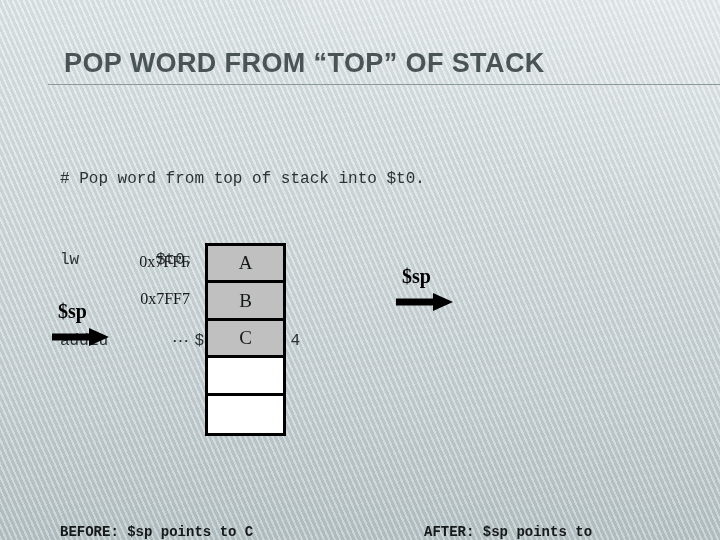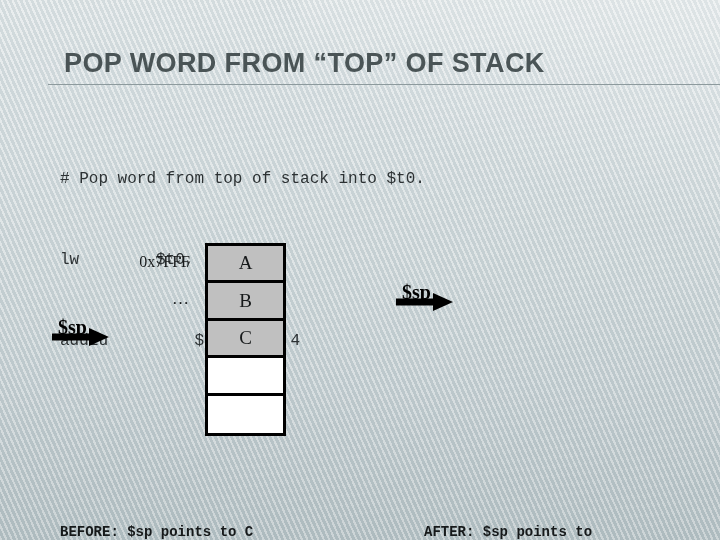--- a/index.html
+++ b/index.html
@@ -140,21 +140,21 @@
     position: absolute;
     width: 66px;
     height: 46px;
   }
   #sp-before { left: 48px; top: 300px; }
   #sp-after  { left: 392px; top: 265px; }
 
   .sp-label {
     position: absolute;
     left: 10px;
-    top: 16px;
+    top: 0px;
     font-family: "Liberation Serif", serif;
     font-weight: bold;
     font-size: 20px;
     color: #000;
     white-space: nowrap;
   }
   .sp-arrow {
     position: absolute;
     left: 4px;
     top: 28px;
@@ -186,20 +186,21 @@
   <div id="code">
     <div># Pop word from top of stack into $t0.</div>
     <div>lw        $t0, ($sp)</div>
     <div>addiu         $sp, $sp, 4</div>
   </div>
 
   <div class="diagram" id="diagram-before">
 
     <div class="addr-col">
       <div class="addr">0x7FFF</div>
+      <div class="addr">0x7FF7</div>
       <div class="addr ellipsis">…</div>
     </div>
 
     <div class="cells">
       <div class="cell filled">A</div>
       <div class="cell filled">B</div>
       <div class="cell filled">C</div>
       <div class="cell"></div>
       <div class="cell"></div>
     </div>

